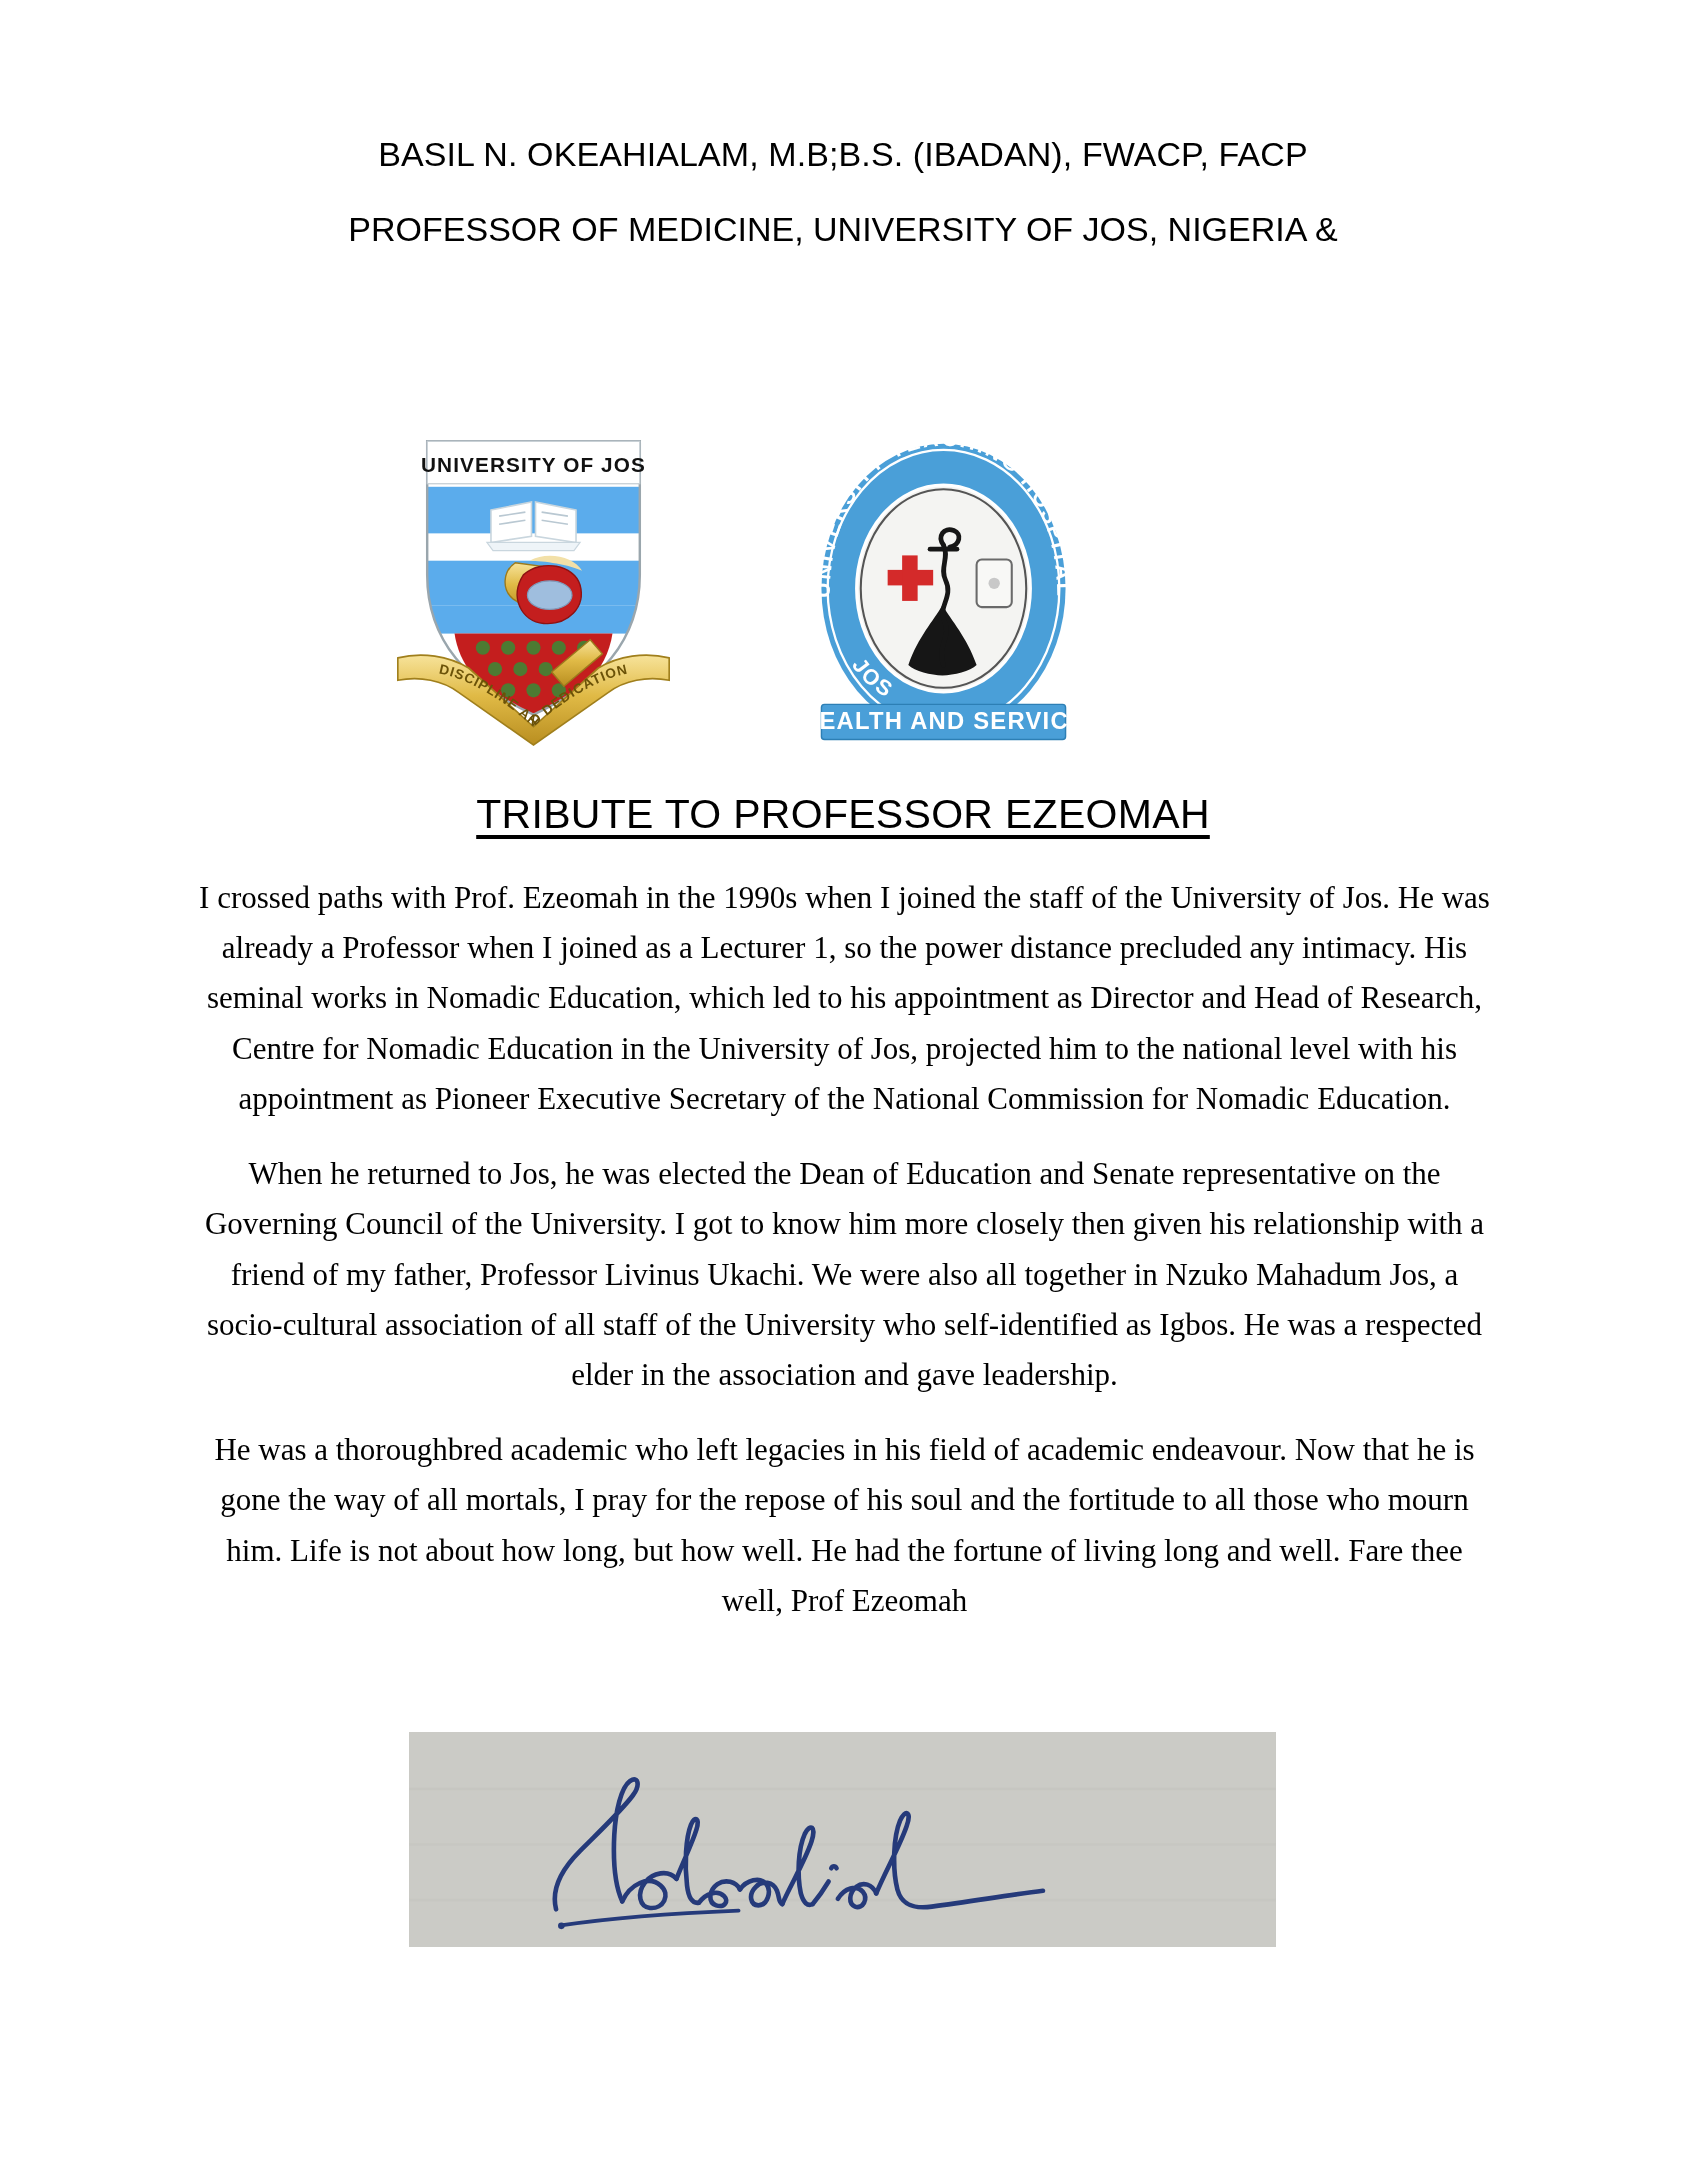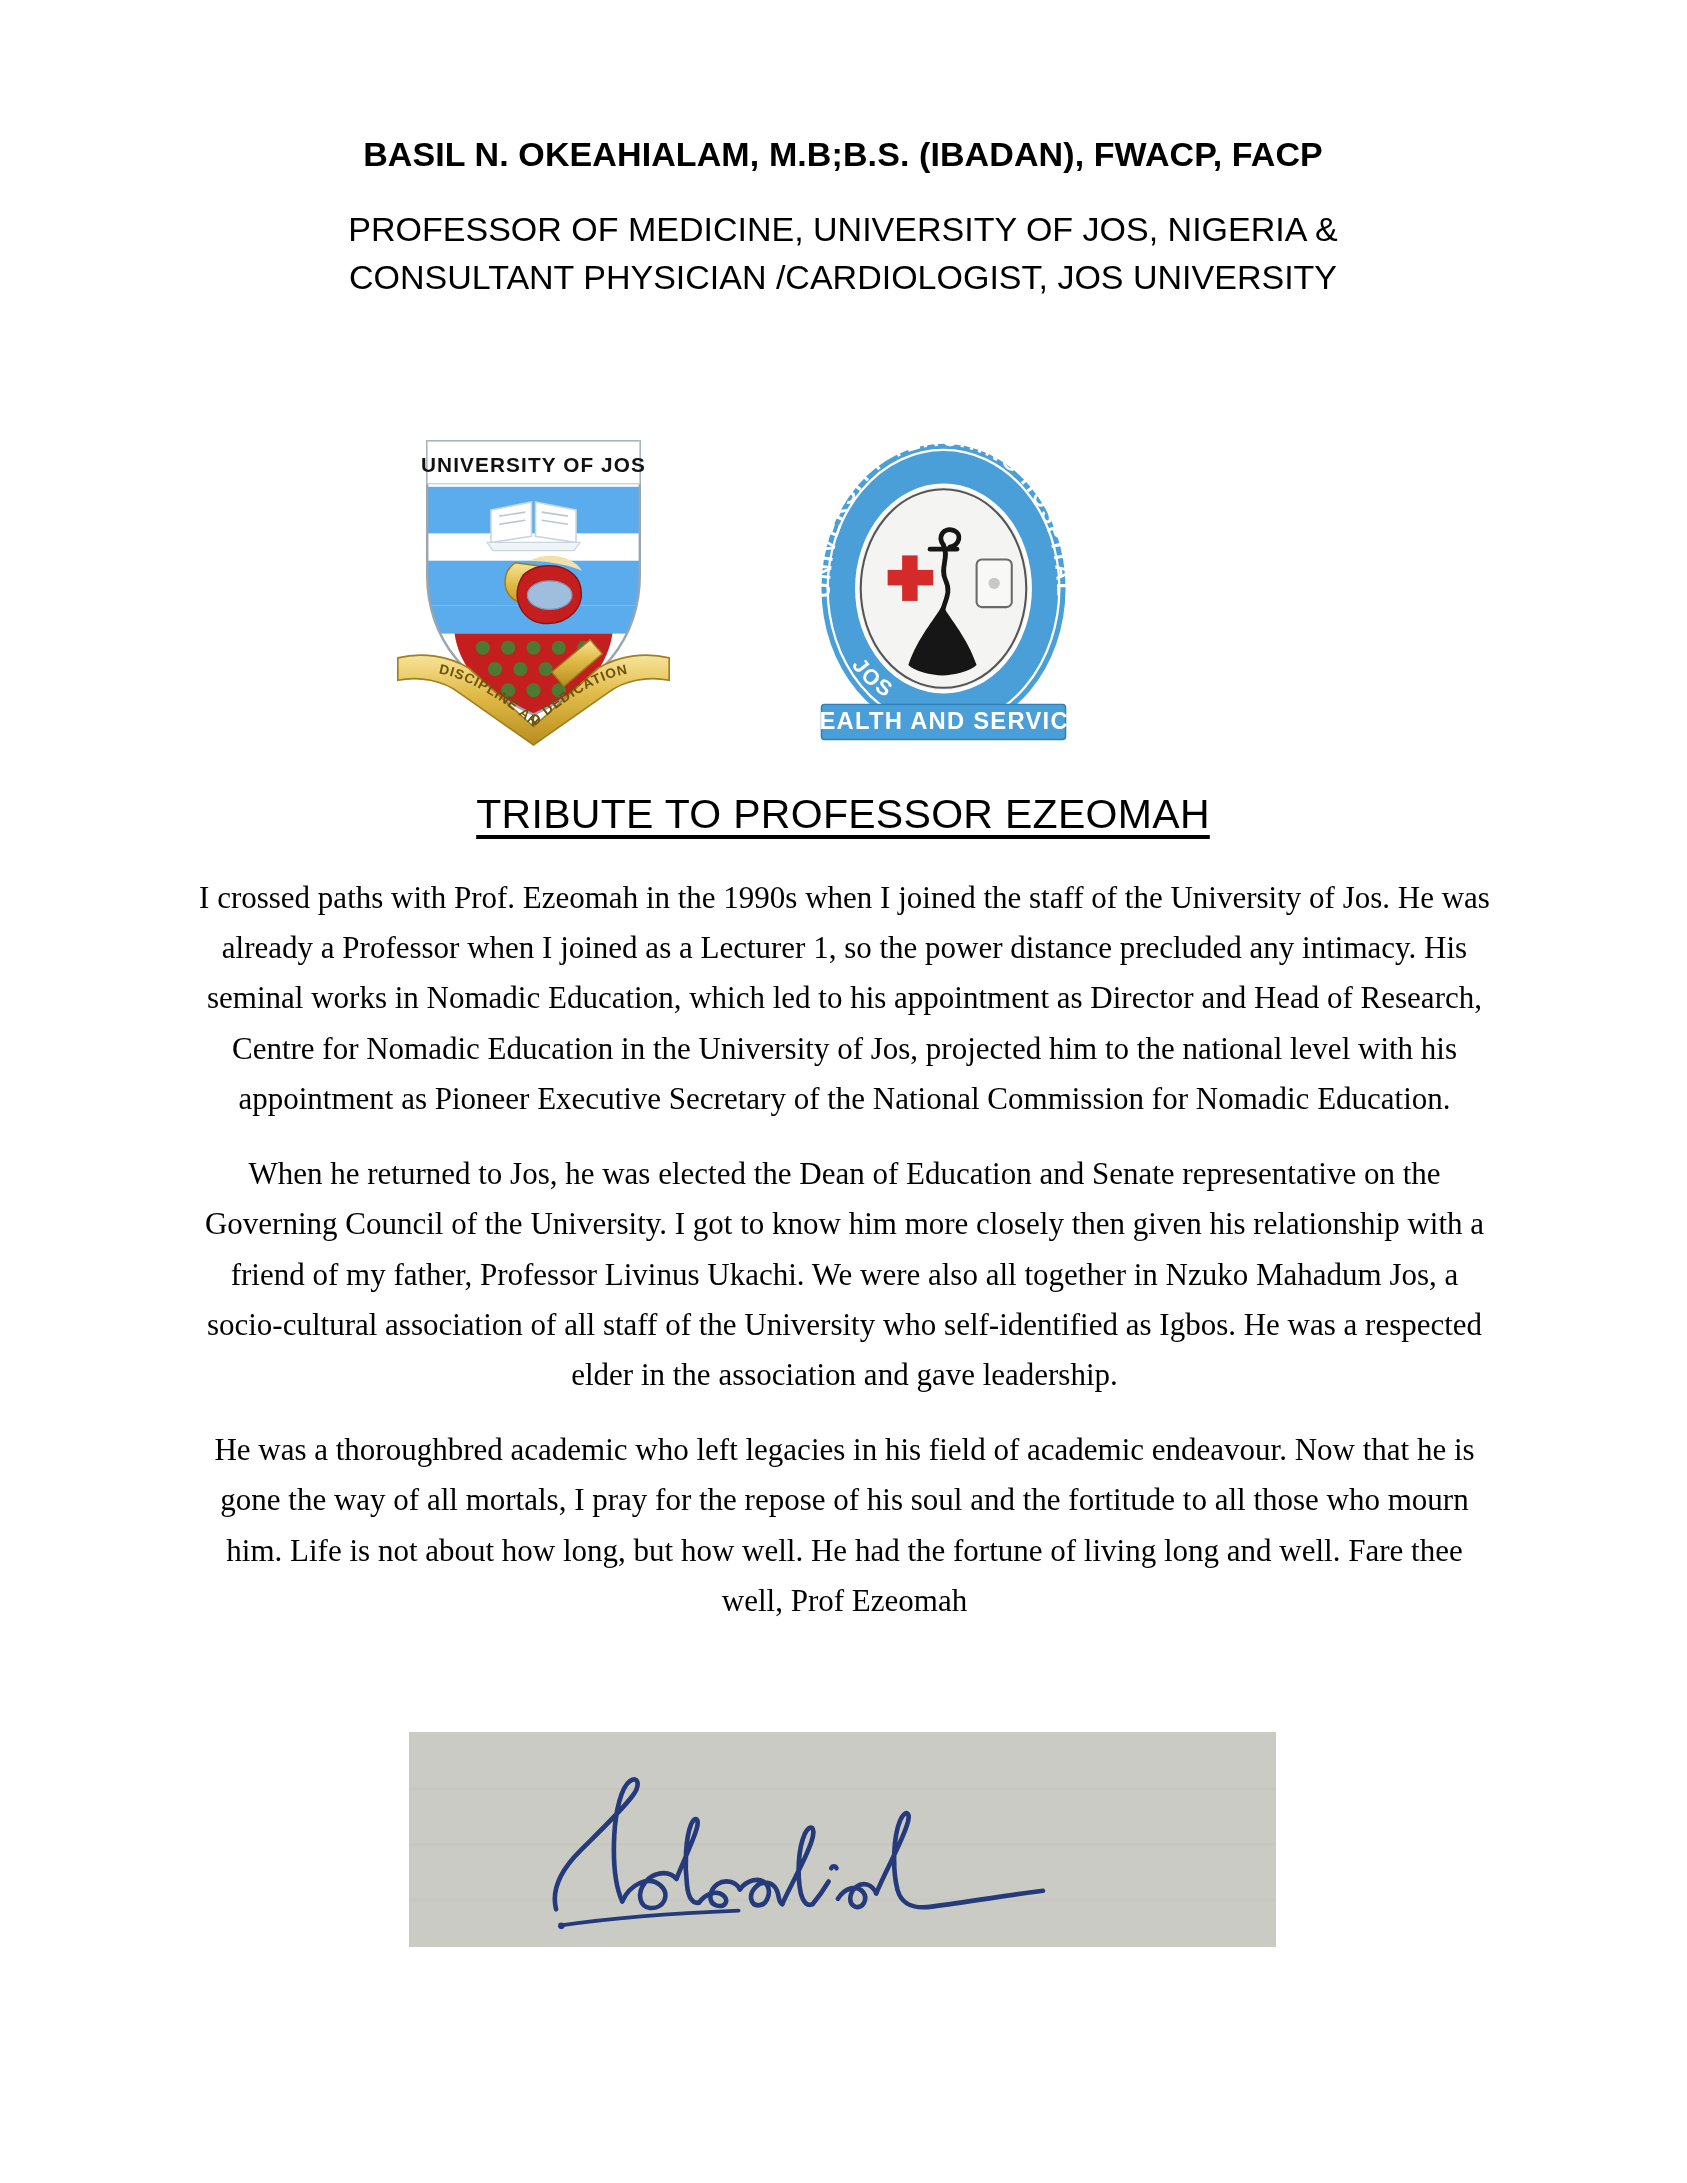--- a/index.html
+++ b/index.html
@@ -27,21 +27,21 @@
     left: 198px;
     top: 132px;
     width: 1290px;
     text-align: center;
   }
   .hdr-name {
     font-size: 34px;
     line-height: 1.30;
     letter-spacing: 0.1px;
     margin: 0 0 29px 0;
-    font-weight: 700;
+    font-weight: 400;
   }
   .hdr-affil {
     font-size: 34px;
     line-height: 1.42;
     margin: 8px;
     font-weight: 400;
   }
   .hdr-affil span { display: block; }
 
   
@@ -104,21 +104,20 @@
 </style>
 </head>
 <body>
 
 <div class="page">
 
   <div class="header-block">
     <div class="hdr-name">BASIL N. OKEAHIALAM, M.B;B.S. (IBADAN), FWACP, FACP</div>
     <div class="hdr-affil">
       <span>PROFESSOR OF MEDICINE, UNIVERSITY OF JOS, NIGERIA &amp;</span>
-      <span>CONSULTANT PHYSICIAN /CARDIOLOGIST, JOS UNIVERSITY</span>
     </div>
   </div>
 
   <div class="logo-row">
 
     <div class="logo-uj">
       <svg viewBox="0 0 300 320" xmlns="http://www.w3.org/2000/svg">
         <defs>
           <clipPath id="shieldClip">
             <path d="M45,18 H255 V150 C255,215 215,258 150,288 C85,258 45,215 45,150 Z"></path>

